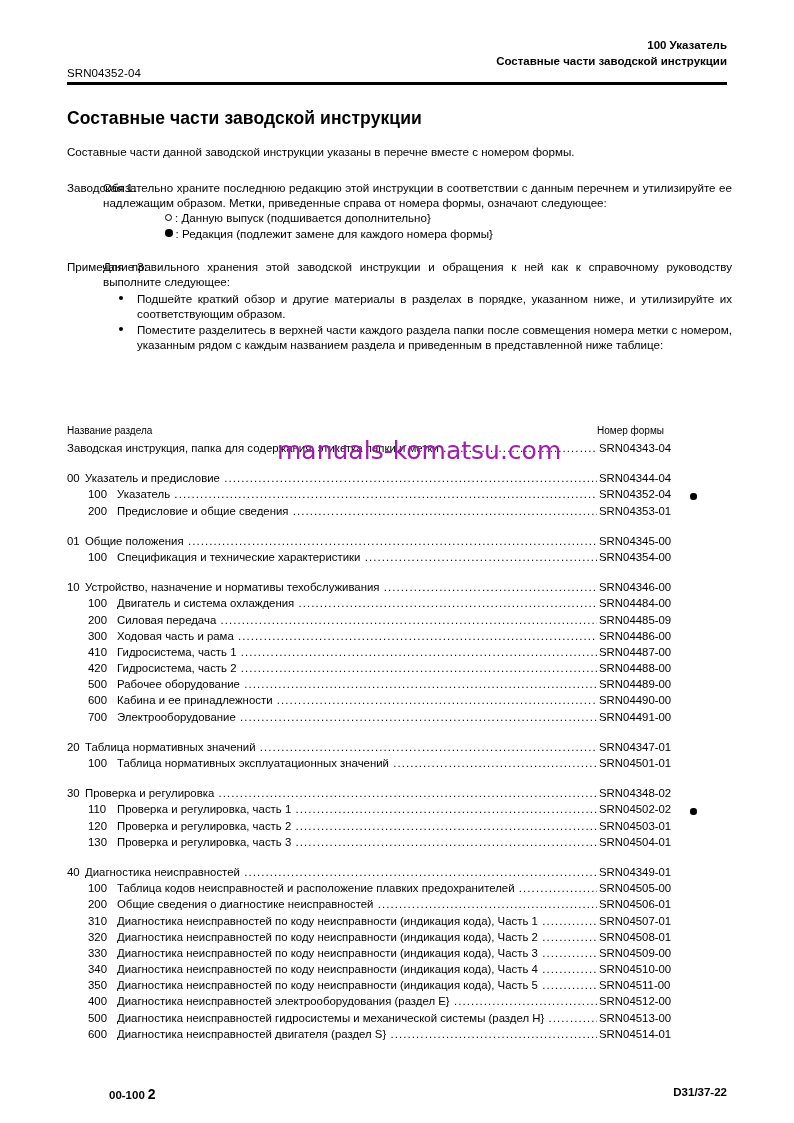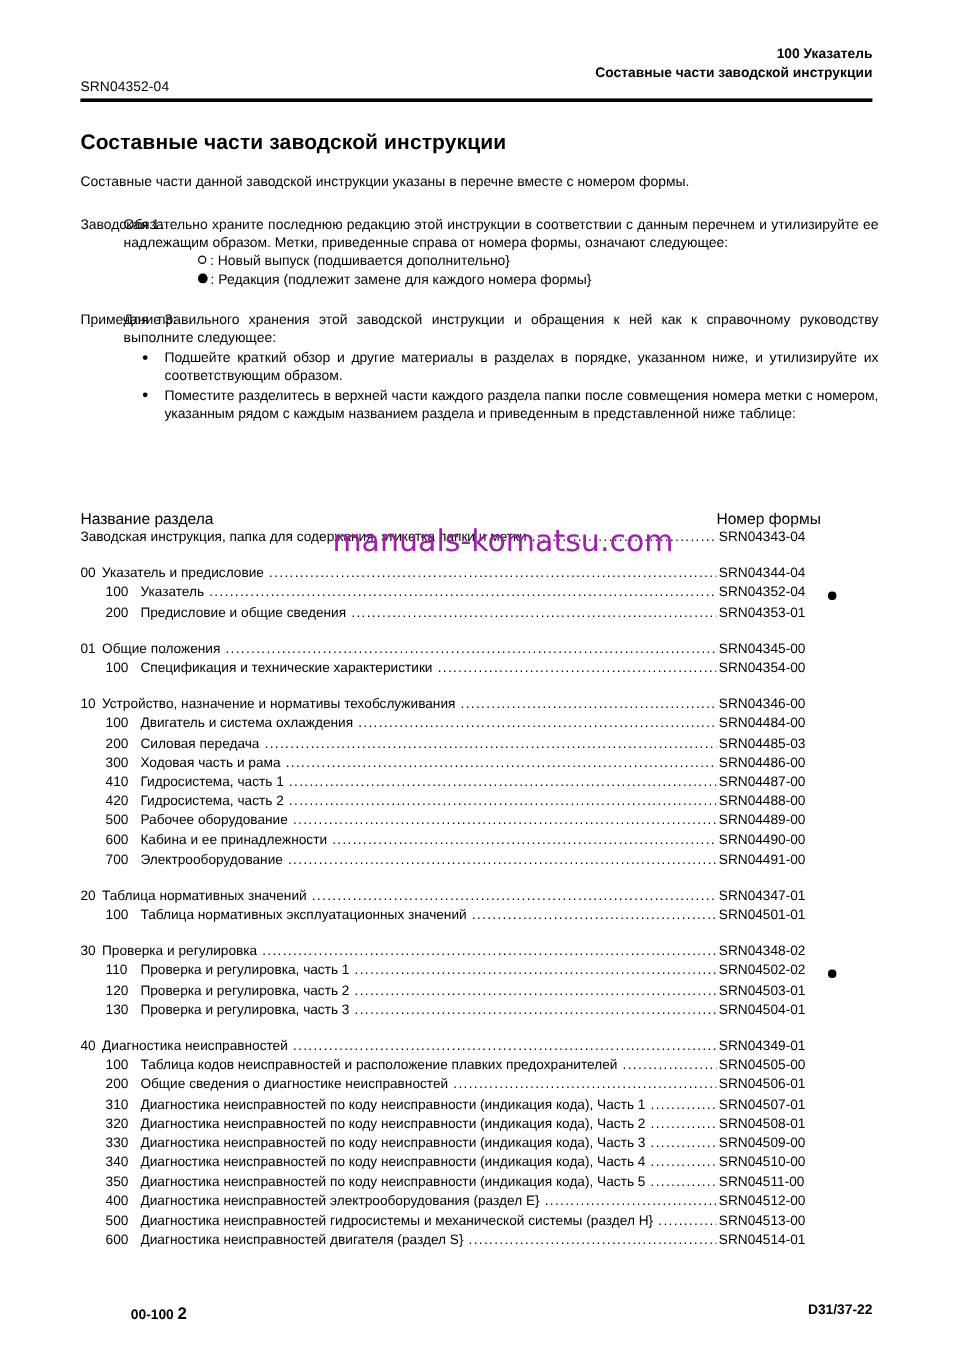--- a/index.html
+++ b/index.html
@@ -170,21 +170,21 @@
   
   .toc {
     position: absolute;
     left: 67px;
     top: 425px;
     width: 662px;
   }
   .toc-head {
     position: relative;
     height: 17px;
-    font-size: 13px;
+    font-size: 10px;
     text-align: right;
   }
   .toc-head .th-left { position: absolute; left: 0; top: 0; }
   .toc-head .th-right { position: absolute; left: 530px; top: 0; }
 
   .toc-row {
     position: relative;
     height: 16.2px;
     font-size: 11.4px;
     white-space: nowrap;
@@ -285,21 +285,21 @@
 
   <div class="notes">
 
     <div class="note">
       <div class="note-label">Заводская 1:</div>
       <div class="note-body">
         <p>Обязательно храните последнюю редакцию этой инструкции в соответствии с данным переч­нем и утилизируйте ее надлежащим образом. Метки, приведенные справа от номера фор­мы, означают следующее:</p>
         <div class="sub-marks">
           <div class="sub-mark-row">
             <span class="mark-open"></span>
-            <span>: Новый выпуск (подшивается дополнительно}</span>
+            <span>: Данную выпуск (подшивается дополнительно}</span>
           </div>
           <div class="sub-mark-row">
             <span class="mark-filled"></span>
             <span>: Редакция (подлежит замене для каждого номера формы}</span>
           </div>
         </div>
       </div>
     </div>
 
 
@@ -367,21 +367,21 @@
           <span class="code">SRN04346-00</span>
         </div>
         <div class="toc-row lvl1">
           <span class="num">100</span>
           <span class="title-wrap"><span class="t-label">Двигатель и система охлаждения</span><span class="leader"> ................................................................................................................................................................</span></span>
           <span class="code">SRN04484-00</span>
         </div>
         <div class="toc-row lvl1">
           <span class="num">200</span>
           <span class="title-wrap"><span class="t-label">Силовая передача</span><span class="leader"> ................................................................................................................................................................</span></span>
-          <span class="code">SRN04485-03</span>
+          <span class="code">SRN04485-09</span>
         </div>
         <div class="toc-row lvl1">
           <span class="num">300</span>
           <span class="title-wrap"><span class="t-label">Ходовая часть и рама</span><span class="leader"> ................................................................................................................................................................</span></span>
           <span class="code">SRN04486-00</span>
         </div>
         <div class="toc-row lvl1">
           <span class="num">410</span>
           <span class="title-wrap"><span class="t-label">Гидросистема, часть 1</span><span class="leader"> ................................................................................................................................................................</span></span>
           <span class="code">SRN04487-00</span>

